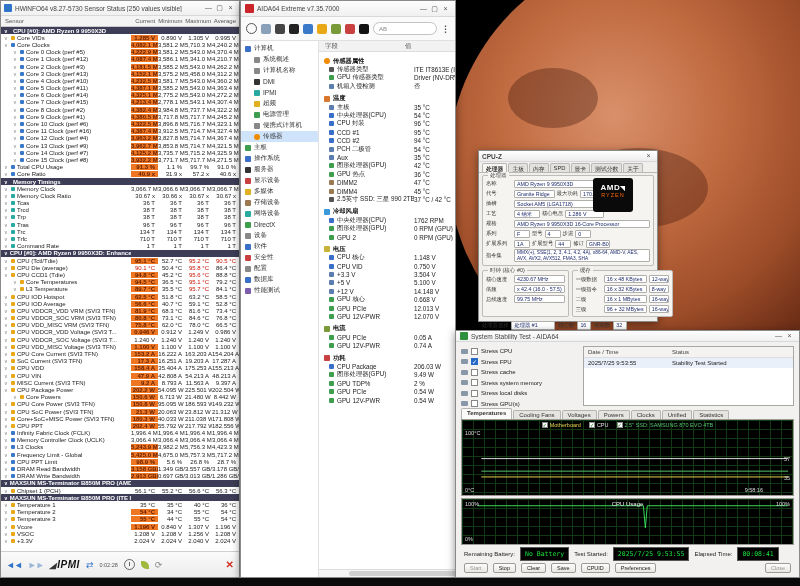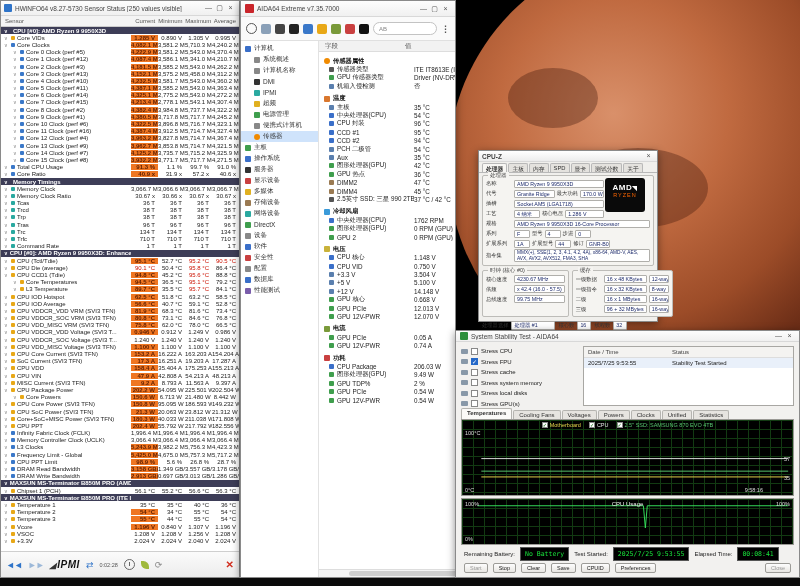--- a/index.html
+++ b/index.html
@@ -91,21 +91,21 @@
   .cz-tab{font-size:5.8px;color:#333;border:1px solid #b8b8b8;border-bottom:none;background:#e4e2de;padding:1px 3px;border-radius:2px 2px 0 0;white-space:nowrap;}
   .cz-tab.active{background:#f7f6f3;font-weight:bold;}
   .cz-main{flex:1;padding:2px 3px;position:relative;}
   .gbox{border:1px solid #bdbcb8;border-radius:2px;background:#f5f4f1;padding:2px 3px 3px;position:relative;}
   .gbox .gt{position:absolute;top:-4px;left:5px;background:#f5f4f1;font-size:5.5px;color:#444;padding:0 2px;}
   .cz-row{display:flex;align-items:center;margin-top:1.6px;gap:2px;}
   .cz-l{width:26px;font-size:5.3px;color:#333;flex:none;white-space:nowrap;}
   .cz-l2{font-size:5.3px;color:#333;flex:none;white-space:nowrap;}
   .cz-v{flex:1;height:8.4px;border:1px solid #b0afab;background:#fff;font-size:5.3px;color:#1c2a6b;padding:0 2px;line-height:7.4px;overflow:hidden;white-space:nowrap;border-radius:1px;}
   .cz-v.fit{flex:none;}
-  .badge{position:absolute;right:8px;top:2px;width:40px;height:34px;background:#0a0a0a;border-radius:3px;color:#fff;text-align:center;padding-top:5px;}
+  .badge{position:absolute;right:20px;top:2px;width:40px;height:34px;background:#0a0a0a;border-radius:3px;color:#fff;text-align:center;padding-top:5px;}
   .badge .b1{font-size:8px;font-weight:bold;letter-spacing:.5px;}
   .badge .b1:after{content:"◥";color:#fff;font-size:6px;}
   .badge .b2{font-size:5.5px;letter-spacing:1px;color:#f60;} 
   .cz-duo{display:flex;gap:3px;margin-top:4px;}
   .cz-bot{display:flex;align-items:center;gap:3px;margin-top:4px;}
   .cz-foot{height:14px;border-top:1px solid #c6c5c1;display:flex;align-items:center;padding:0 4px;gap:3px;background:#eceae6;}
   .cz-foot .brand{font-size:6px;font-weight:bold;color:#234;}
   .cz-foot .ver{font-size:5.3px;color:#555;flex:1;}
   .btn{border:1px solid #9c9b97;background:linear-gradient(#fdfdfd,#e8e6e2);font-size:5.5px;color:#222;padding:1px 5px;border-radius:2px;white-space:nowrap;}
   

